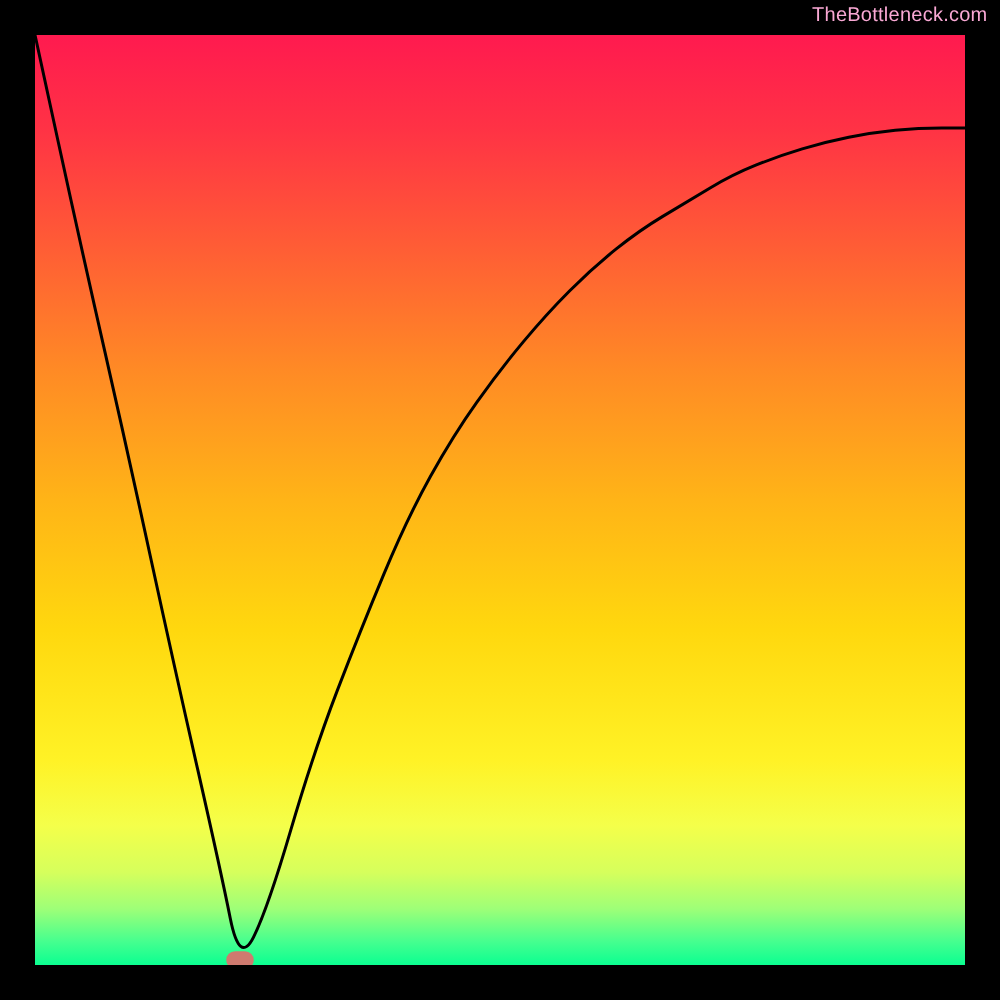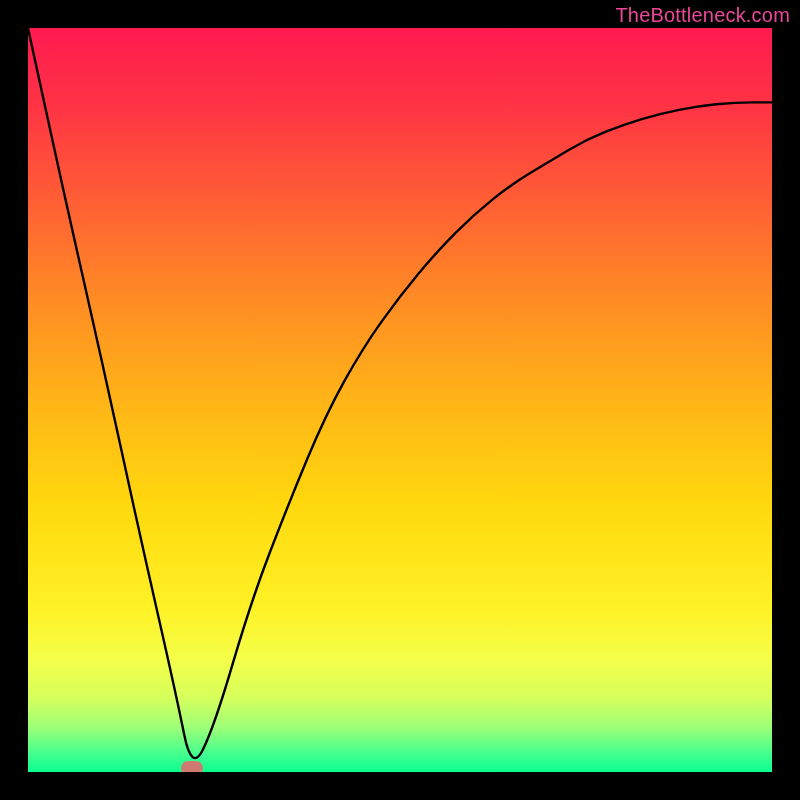--- a/index.html
+++ b/index.html
@@ -22,22 +22,22 @@
     left: 28px;
     top: 28px;
     width: 744px;
     height: 744px;
     overflow: hidden;
   }
   .watermark {
     position: absolute;
     top: 4px;
     right: 10px;
-    color: #ec4899;
-    font-size: 20px;
+    color: #f9a8d4;
+    font-size: 16px;
     letter-spacing: 0.2px;
     font-weight: 500;
     user-select: none;
   }
   .marker {
     position: absolute;
     width: 22px;
     height: 14px;
     background: #cf7a6f;
     border-radius: 7px;

